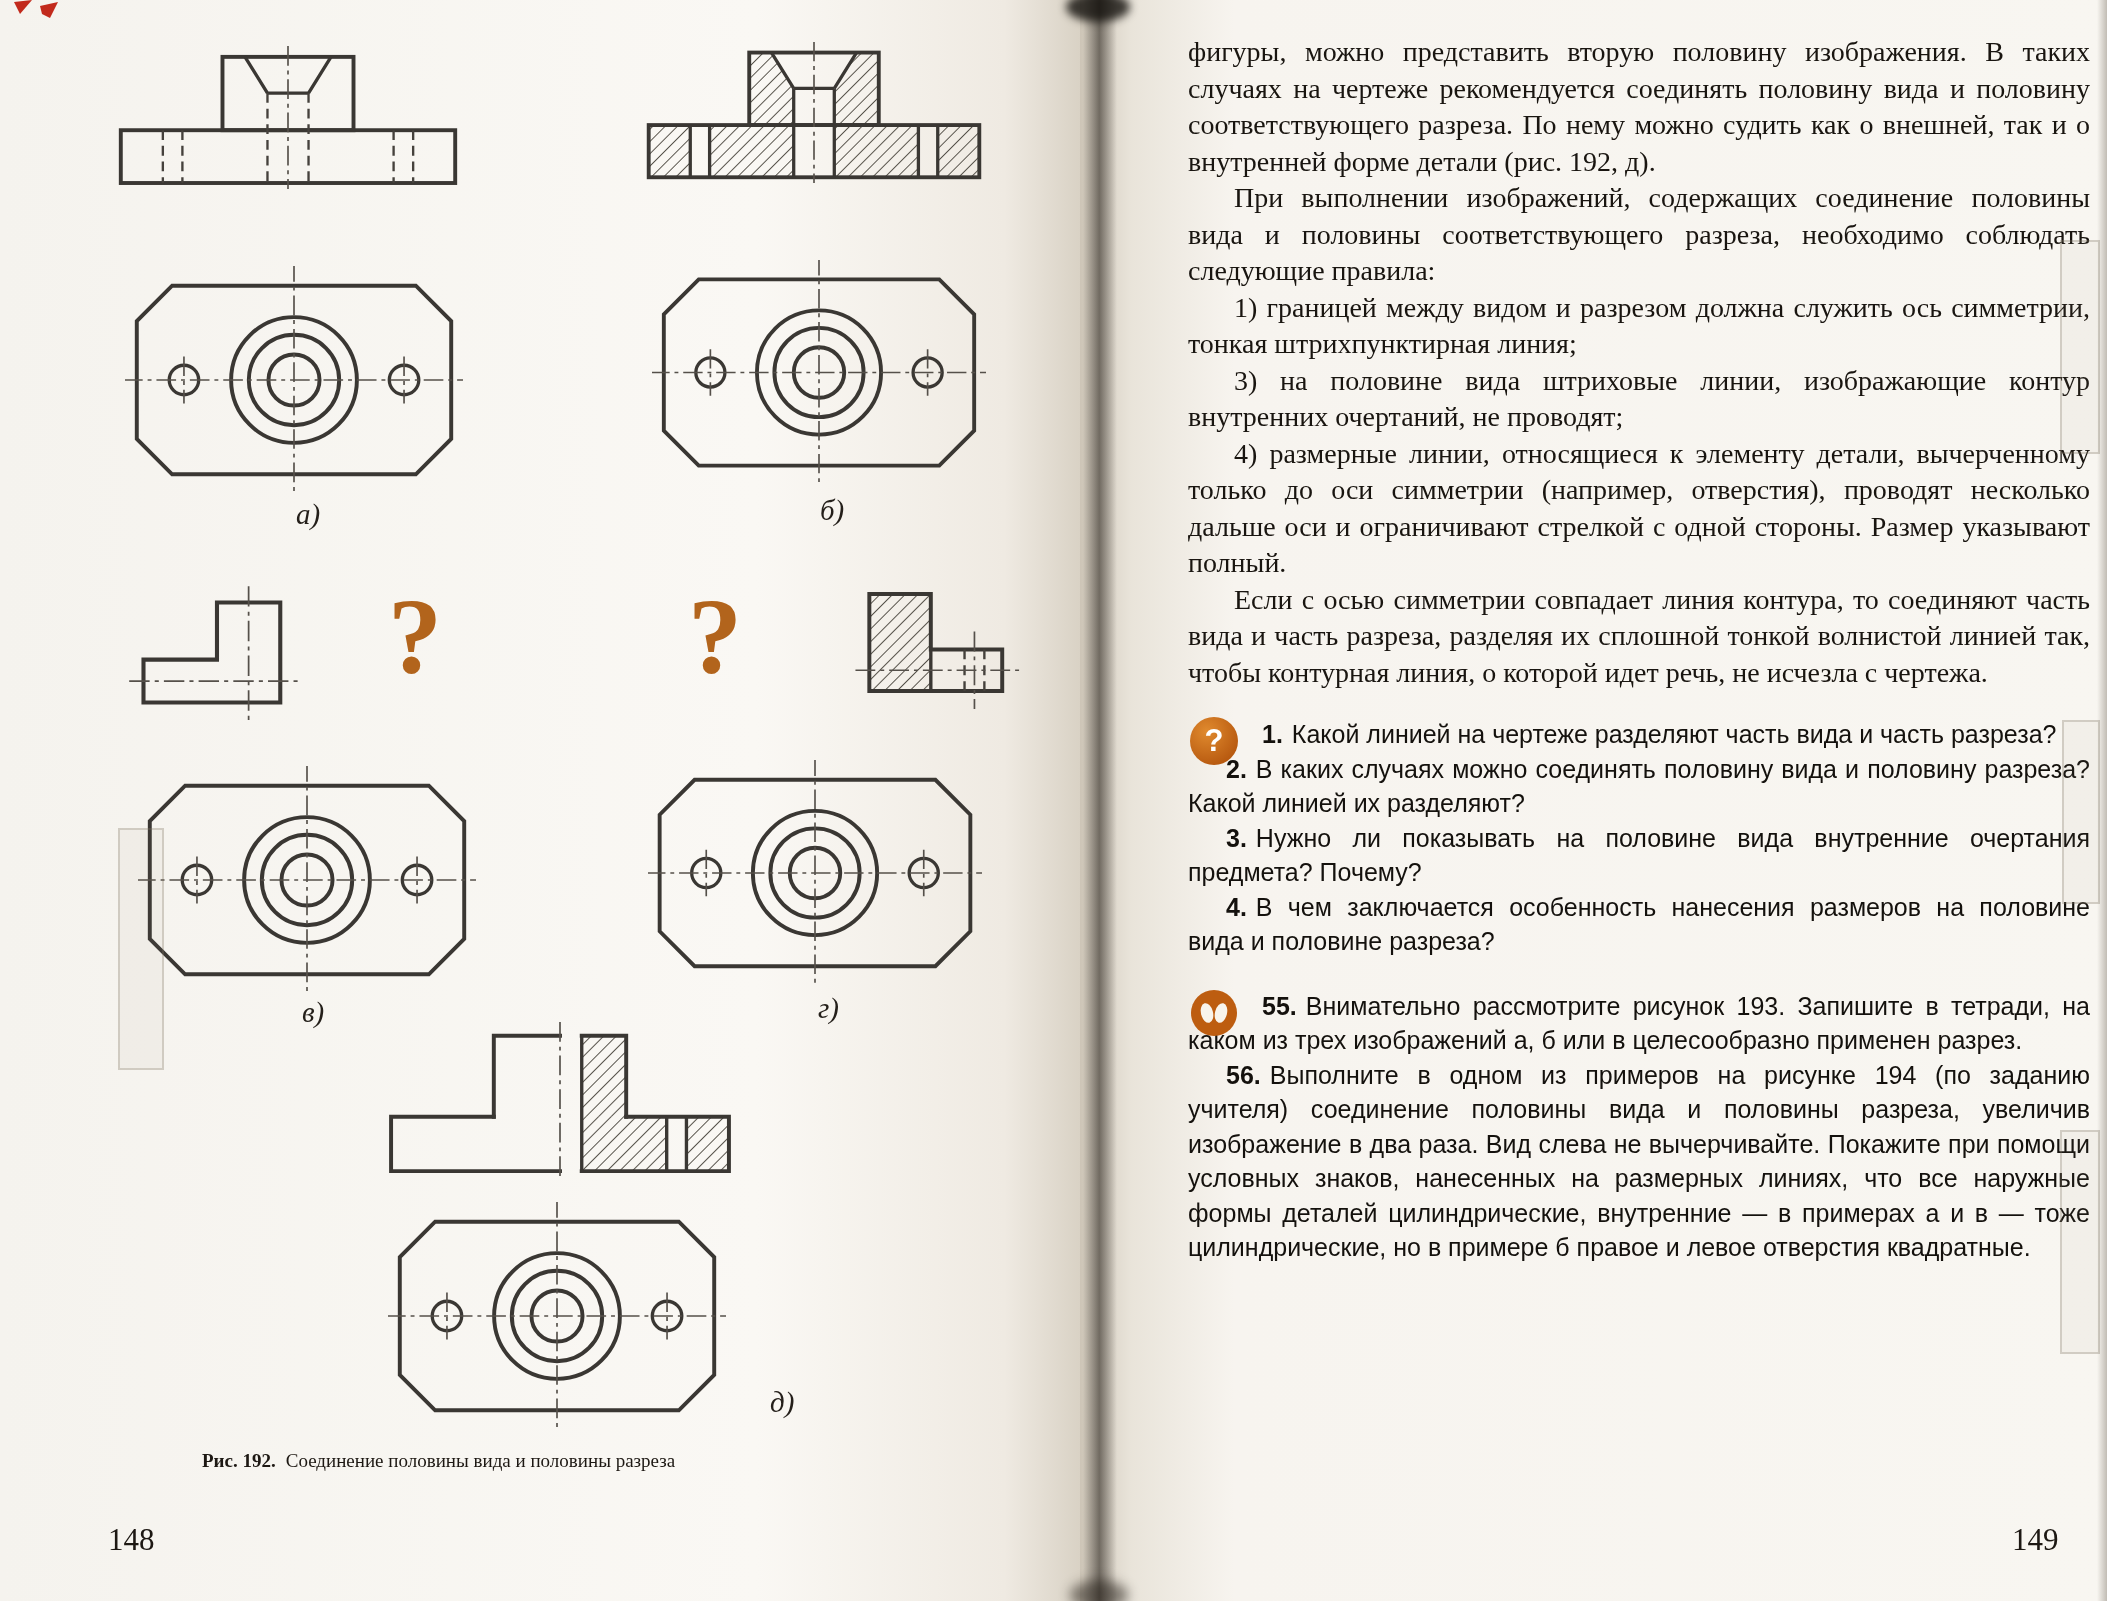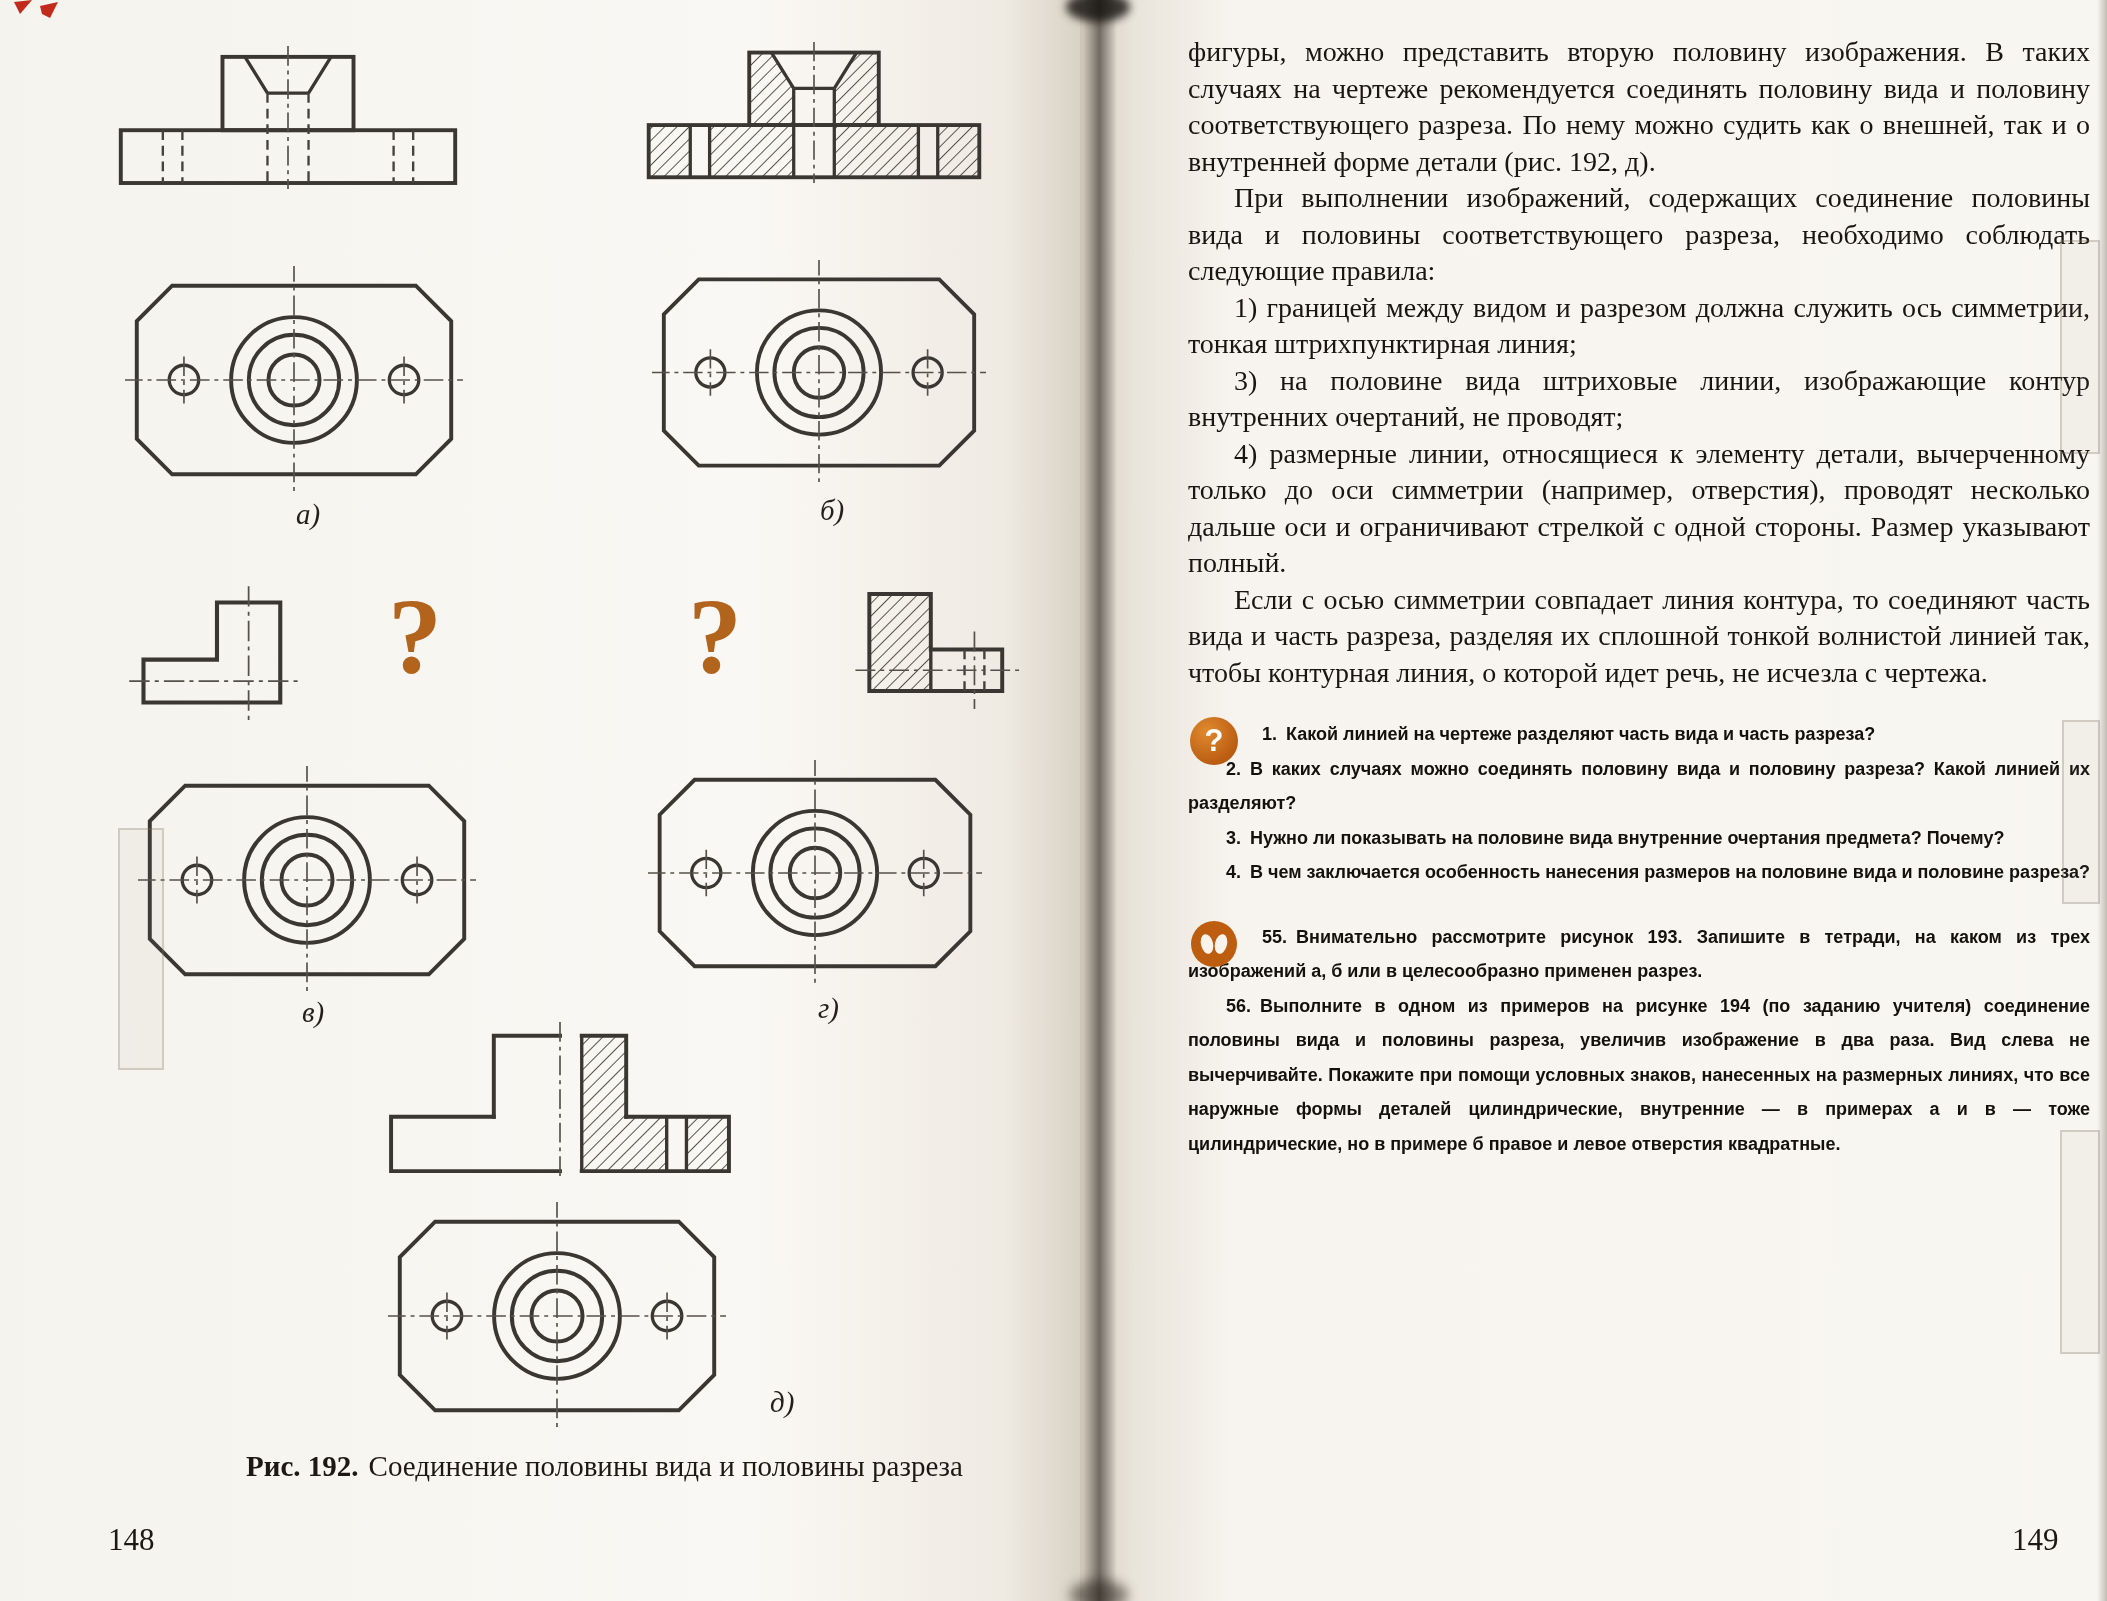--- a/index.html
+++ b/index.html
@@ -38,37 +38,37 @@
   svg .cl{fill:none;stroke:#55504a;stroke-width:1.7;stroke-dasharray:20 5 4 5;}
   svg .ht{fill:url(#hatch);stroke:none;}
   .figlabel{
     position:absolute;font-style:italic;font-size:29px;color:#241f1a;
   }
   .qmark{
     position:absolute;font-size:108px;font-weight:bold;color:#b2641c;
     font-family:"Liberation Serif",serif;line-height:1;
   }
   .caption{
-    position:absolute;left:202px;top:1450px;width:780px;font-size:29px;color:#1d1813;margin-left:44px;
+    position:absolute;left:202px;top:1450px;width:780px;font-size:19px;color:#1d1813;
   }
   .caption b{margin-right:10px;}
   .pageno{position:absolute;font-size:31px;font-weight:normal;color:#1d1813;}
   
   .text-col{
     position:absolute;left:1188px;top:34px;width:902px;
     font-size:28px;line-height:36.5px;text-align:justify;
   }
   .body-p{margin:0;text-indent:46px;}
   .body-p.noindent{text-indent:0;}
   .qblock{position:relative;margin-top:26px;}
   .tblock{position:relative;margin-top:30px;}
   .qt{
     margin:0;text-indent:38px;
-    font-family:"Liberation Sans",sans-serif;font-weight:bold;
-    font-size:18px;line-height:34.5px;color:#14110d;
+    font-family:"Liberation Sans",sans-serif;font-weight:normal;
+    font-size:25px;line-height:34.5px;color:#14110d;
   }
   .qt.first{text-indent:74px;}
   .qnum{margin-right:9px;}
   .m-icon{
     position:absolute;left:2px;top:0;width:48px;height:48px;border-radius:50%;
     display:flex;align-items:center;justify-content:center;
     background:radial-gradient(circle at 35% 30%, #e08a2e, #b85a10 75%);
     color:#fff;font-family:"Liberation Sans",sans-serif;font-weight:bold;font-size:31px;
   }
   .m-icon.svgonly{background:none;}

